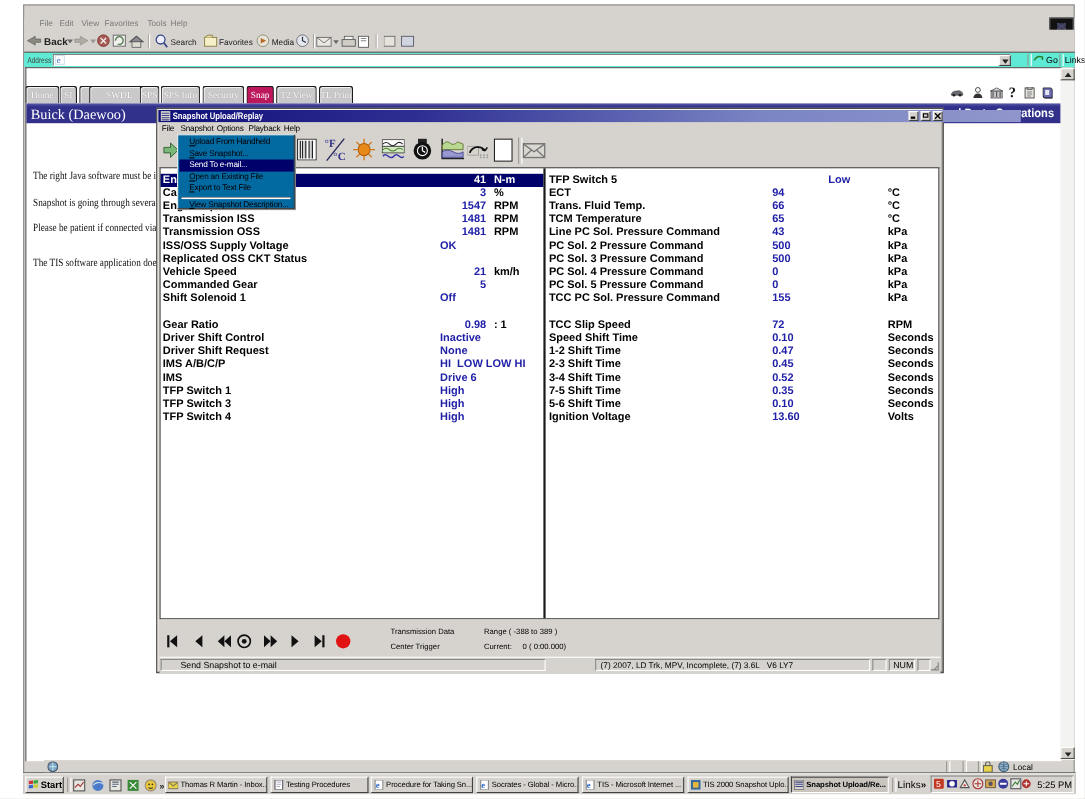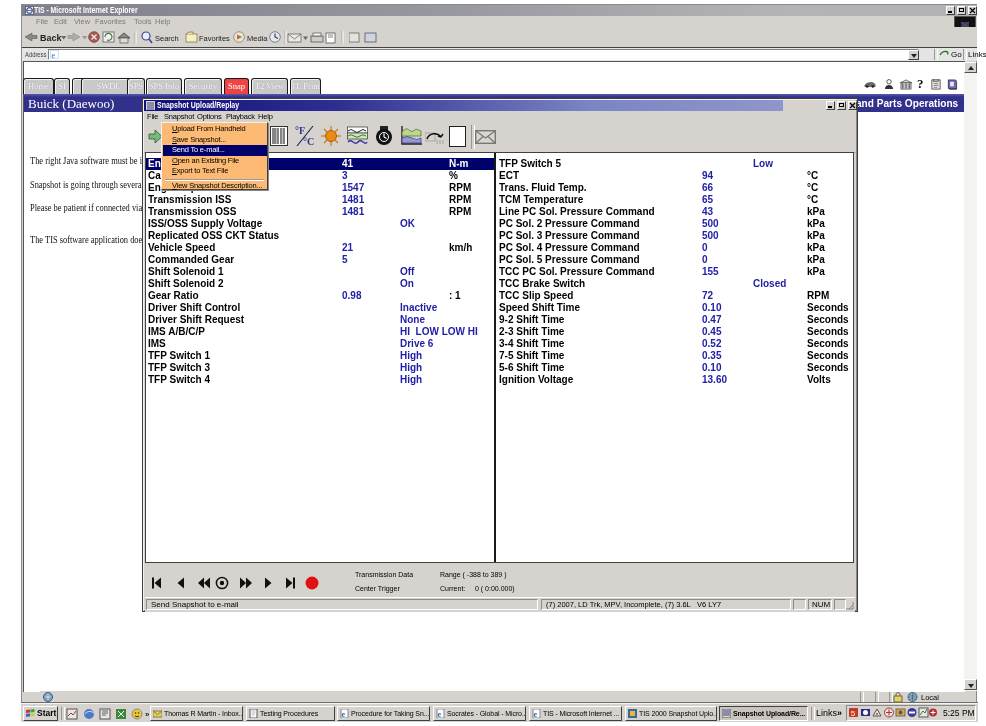--- a/index.html
+++ b/index.html
@@ -7,95 +7,76 @@
 #desk{position:relative;width:986px;height:726px;background:#fff}
 
 #iewin{left:21px;top:4px;width:956px;height:699px;background:#d6d3ce;border:1px solid #8a8a8a;box-sizing:border-box}
 #tbar{left:22px;top:5px;width:955px;height:11px;background:linear-gradient(90deg,#80808e 0%,#98989f 45%,#b4b4b8 80%,#b2b2b5 100%)}
 #tbar .ttl{position:absolute;left:12px;top:0px;color:#fff;font-weight:bold;font-size:8.5px;line-height:11px;white-space:nowrap;transform:scaleX(.8);transform-origin:0 0}
 .wbtn{position:absolute;top:1px;width:9px;height:9px;background:#d6d3ce;border:1px solid;border-color:#fff #404040 #404040 #fff;box-sizing:border-box;font-size:7px;line-height:7px;text-align:center;font-weight:bold;color:#000}
 #mbar{left:22px;top:16px;width:955px;height:11px;background:#d6d3ce;font-size:7.5px;color:#7a7a7a;line-height:11px}
 #mbar span{position:absolute;top:0}
 #ielogo{left:954px;top:16px;width:22px;height:14px;background:#111;border:1px solid #555;box-sizing:border-box}
 #toolb{left:22px;top:27px;width:955px;height:20px;background:#d6d3ce;border-bottom:1px solid #404040}
-#abar{left:22px;top:48px;width:955px;height:13px;background:#e5e5e5;font-size:8px;color:#444}
+#abar{left:22px;top:48px;width:955px;height:13px;background:#5eead4;font-size:8px;color:#444}
 #afield{position:absolute;left:26px;top:1px;width:871px;height:11px;background:#fff;border:1px solid;border-color:#808080 #fff #fff #808080;box-sizing:border-box}
 
 #content{left:23px;top:61px;width:941px;height:630px;background:#fff;border-left:1px solid #555;border-top:1px solid #555}
 #vsb{left:964px;top:62px;width:13px;height:629px;background:#f3f3f1}
 .sbb{position:absolute;left:0;width:13px;height:11px;background:#d6d3ce;border:1px solid;border-color:#fff #505050 #505050 #fff;box-sizing:border-box}
 .tri{width:0;height:0;position:absolute}
 
 .tab{position:absolute;top:78px;height:16px;background:#c9c9c9;border:1px solid #1a1a1a;border-bottom:none;border-radius:3px 3px 0 0;box-shadow:inset 1px 1px 0 #f2f2f2;box-sizing:border-box;color:#fdfdfd;font-family:"Liberation Serif",serif;font-size:8.5px;white-space:nowrap;text-align:center;line-height:15px;text-shadow:0 0 1px #888}
-.tabon{background:#ef4444;box-shadow:none;text-shadow:none}
+.tabon{background:#be185d;box-shadow:none;text-shadow:none}
 #bluebar{left:24px;top:94px;width:940px;height:18px;background:linear-gradient(180deg,#5a5aa8 0,#31318c 3px);color:#fff}
 .bodyln{position:absolute;left:30px;font-family:"Liberation Serif",serif;font-size:10px;color:#111;white-space:nowrap;transform:scaleX(.84);transform-origin:0 0}
 
 .pgic{position:absolute;top:79px;width:12px;height:11px}
 
 #pop{left:142px;top:98px;width:716px;height:514px;background:#d6d3ce;border:1px solid #404040;box-shadow:inset 1px 1px 0 #f4f2ee, inset -1px -1px 0 #8a8881;box-sizing:border-box}
-#ptbar{left:144px;top:100px;width:639px;height:11px;background:linear-gradient(90deg,#10107a 0%,#2e2e92 30%,#7b85c4 70%,#9096cc 100%)}
+#ptbar{left:144px;top:100px;width:784px;height:11px;background:linear-gradient(90deg,#10107a 0%,#2e2e92 30%,#7b85c4 70%,#9096cc 100%)}
 #ptbar .ttl{position:absolute;left:13px;top:0;color:#fff;font-weight:bold;font-size:8.5px;line-height:11px;white-space:nowrap;transform:scaleX(.82);transform-origin:0 0}
 #pmenu{left:144px;top:111px;width:712px;height:11px;font-size:7.5px;letter-spacing:-0.2px;color:#000;line-height:11px}
 #pmenu span{position:absolute;top:0}
 #ptool{left:144px;top:122px;width:712px;height:30px;border-bottom:1px solid #b5b2ac}
 
 #client{left:145px;top:152px;width:709px;height:411px;background:#fff;border:1px solid #404040;box-sizing:border-box}
 #vdiv{left:494px;top:153px;width:2px;height:409px;background:#1a1a1a}
 .r{position:absolute;left:0;top:0;width:986px;height:12px;font-weight:bold;font-size:10px;line-height:12px;white-space:nowrap}
 .n1{position:absolute;left:148px;color:#000}
-.va{position:absolute;left:342px;width:100px;color:#2121a8}
+.va{position:absolute;left:342px;width:100px;text-align:right;color:#2121a8}
 .ua{position:absolute;left:449px;color:#000}
 .wa{position:absolute;left:400px;color:#2121a8}
 .n2{position:absolute;left:499px;color:#000}
 .vb{position:absolute;left:702px;width:100px;text-align:left;color:#2121a8}
 .ub{position:absolute;left:807px;color:#000}
 .wb{position:absolute;left:753px;color:#2121a8}
 #hl{left:146px;top:158px;width:348px;height:12px;background:#00006a}
 .hlw{color:#fff !important}
 
 #play{left:146px;top:563px;width:707px;height:34px;background:#d6d3ce}
 #pstat{left:145px;top:597px;width:710px;height:14px;background:#d6d3ce;border-top:1px solid #fff}
 .panel{position:absolute;top:1px;height:11px;border:1px solid;border-color:#8a8a8a #fff #fff #8a8a8a;box-sizing:border-box;font-size:8px;line-height:9px;color:#000;white-space:nowrap}
 
-#fmenu{left:161px;top:122px;width:107px;height:68px;background:#fdba74;border:1px solid;border-color:#f4f2ee #404040 #404040 #f4f2ee;box-shadow:1px 1px 0 #888;box-sizing:border-box}
+#fmenu{left:161px;top:122px;width:107px;height:68px;background:#0369a1;border:1px solid;border-color:#f4f2ee #404040 #404040 #f4f2ee;box-shadow:1px 1px 0 #888;box-sizing:border-box}
 .mi{position:absolute;left:1px;width:104px;height:10.5px;font-size:7.5px;letter-spacing:-0.2px;line-height:10.5px;color:#000;white-space:nowrap}
 .mi span{margin-left:9px;display:inline-block}
 .mihl{background:#00006a;color:#fff}
 
 #taskbar{left:21px;top:703px;width:957px;height:19px;background:#d6d3ce;border-top:1px solid #f5f4f1;box-shadow:0 -1px 0 #6e6e6e;box-sizing:border-box}
 .tbtn{position:absolute;top:2px;height:15px;background:#d6d3ce;border:1px solid;border-color:#fff #404040 #404040 #fff;box-sizing:border-box;font-size:7px;letter-spacing:-0.1px;line-height:13px;color:#000;white-space:nowrap;overflow:hidden}
 .tbtn .ic{display:inline-block;width:9px;height:9px;margin:2px 2px 0 2px;vertical-align:top}
 .pressed{border-color:#404040 #fff #fff #404040;background:#c9c5be;font-weight:bold}
 
 #iestat{left:40px;top:691px;width:838px;height:12px;background:#d6d3ce}
 .sep{position:absolute;width:2px;border-left:1px solid #9a978f;border-right:1px solid #fff}
 </style></head>
 <body>
 <div id="desk">
 <div id="iewin" class="ab"></div>
-<div id="tbar" class="ab">
-  <svg class="ab" style="left:3px;top:1px" width="9" height="9">
-        <rect x="0.5" y="0.5" width="8" height="8" fill="#f4f4f8" stroke="#667"></rect>
-        <circle cx="4.5" cy="4.5" r="2.8" fill="none" stroke="#3a5a9a" stroke-width="1.2"></circle>
-        <path d="M2 4.5 h5" stroke="#3a5a9a" stroke-width="0.8"></path>
-      </svg>
-  <span class="ttl">TIS - Microsoft Internet Explorer</span>
-  <div class="wbtn" style="left:924px">
-        <span style="position:absolute;left:1px;bottom:1px;width:4px;height:2px;background:#000"></span>
-      </div>
-  <div class="wbtn" style="left:935px">
-        <span style="position:absolute;left:1px;top:1px;width:4.5px;height:4px;border:1px solid #000;border-top-width:1.5px;box-sizing:border-box"></span>
-      </div>
-  <div class="wbtn" style="left:946px">
-        <svg style="position:absolute;left:0;top:0" width="7" height="7">
-          <path d="M1 1 L6 6 M6 1 L1 6" stroke="#000" stroke-width="1.2"></path>
-        </svg>
-      </div>
-</div>
 <div id="mbar" class="ab">
   <span style="left:14px">File</span>
       <span style="left:32px">Edit</span>
       <span style="left:52px">View</span>
       <span style="left:73px">Favorites</span>
       <span style="left:112px">Tools</span>
       <span style="left:133px">Help</span>
 </div>
 <div id="ielogo" class="ab"><svg width="20" height="12">
         <rect x="6" y="3" width="8" height="6" fill="#3a3a55"></rect>
@@ -399,45 +380,39 @@
       <span class="vb">0</span>
       <span class="ub">kPa</span>
     </div>
 <div class="r" style="top:266px">
       <span class="n1">Shift Solenoid 1</span>
       <span class="wa">Off</span>
       <span class="n2">TCC PC Sol. Pressure Command</span>
       <span class="vb">155</span>
       <span class="ub">kPa</span>
     </div>
-<div class="r" style="top:278px">
-      <span class="n1">Shift Solenoid 2</span>
-      <span class="wa">On</span>
-      <span class="n2">TCC Brake Switch</span>
-      <span class="wb">Closed</span>
-    </div>
 <div class="r" style="top:290px">
       <span class="n1">Gear Ratio</span>
       <span class="va">0.98</span>
       <span class="ua">: 1</span>
       <span class="n2">TCC Slip Speed</span>
       <span class="vb">72</span>
       <span class="ub">RPM</span>
     </div>
 <div class="r" style="top:302px">
       <span class="n1">Driver Shift Control</span>
       <span class="wa">Inactive</span>
       <span class="n2">Speed Shift Time</span>
       <span class="vb">0.10</span>
       <span class="ub">Seconds</span>
     </div>
 <div class="r" style="top:314px">
       <span class="n1">Driver Shift Request</span>
       <span class="wa">None</span>
-      <span class="n2">9-2 Shift Time</span>
+      <span class="n2">1-2 Shift Time</span>
       <span class="vb">0.47</span>
       <span class="ub">Seconds</span>
     </div>
 <div class="r" style="top:326px">
       <span class="n1">IMS A/B/C/P</span>
       <span class="wa">HI&nbsp; LOW LOW HI</span>
       <span class="n2">2-3 Shift Time</span>
       <span class="vb">0.45</span>
       <span class="ub">Seconds</span>
     </div>
@@ -487,21 +462,21 @@
           <rect x="143" y="1.5" width="2" height="11"></rect>
   </g>
         <circle cx="162" cy="7" r="6.5" fill="#e01212"></circle>
  </svg>
  <span class="ab" style="left:209px;top:8px;font-size:7px;color:#000">Transmission Data</span>
  <span class="ab" style="left:209px;top:22px;font-size:7px;color:#000">Center Trigger</span>
  <span class="ab" style="left:294px;top:8px;font-size:7px;color:#000">Range ( -388 to 389 )</span>
  <span class="ab" style="left:294px;top:22px;font-size:7px;color:#000">Current:&nbsp;&nbsp;&nbsp;&nbsp;&nbsp;0 ( 0:00.000)</span>
 </div>
 <div id="pstat" class="ab">
- <div class="panel" style="left:1px;width:392px;padding-left:4px">Send Snapshot to e-mail</div>
+ <div class="panel" style="left:1px;width:350px;padding-left:17px">Send Snapshot to e-mail</div>
  <div class="panel" style="left:396px;width:250px;padding-left:4px;font-size:7.5px">(7) 2007, LD Trk, MPV, Incomplete, (7) 3.6L&nbsp;&nbsp; V6 LY7</div>
  <div class="panel" style="left:648px;width:13px"></div>
  <div class="panel" style="left:663px;width:24px;padding-left:3px">NUM</div>
  <div class="panel" style="left:689px;width:12px"></div>
  <svg class="ab" style="left:700px;top:3px" width="9" height="9">
         <path d="M8 1 L8 8 L1 8 M8 4 L4 8 M8 7 L7 8" stroke="#888" fill="none"></path>
       </svg>
 </div>
 <div id="fmenu" class="ab">
  <div class="mi" style="top:1px"><span><u>U</u>pload From Handheld</span></div>

